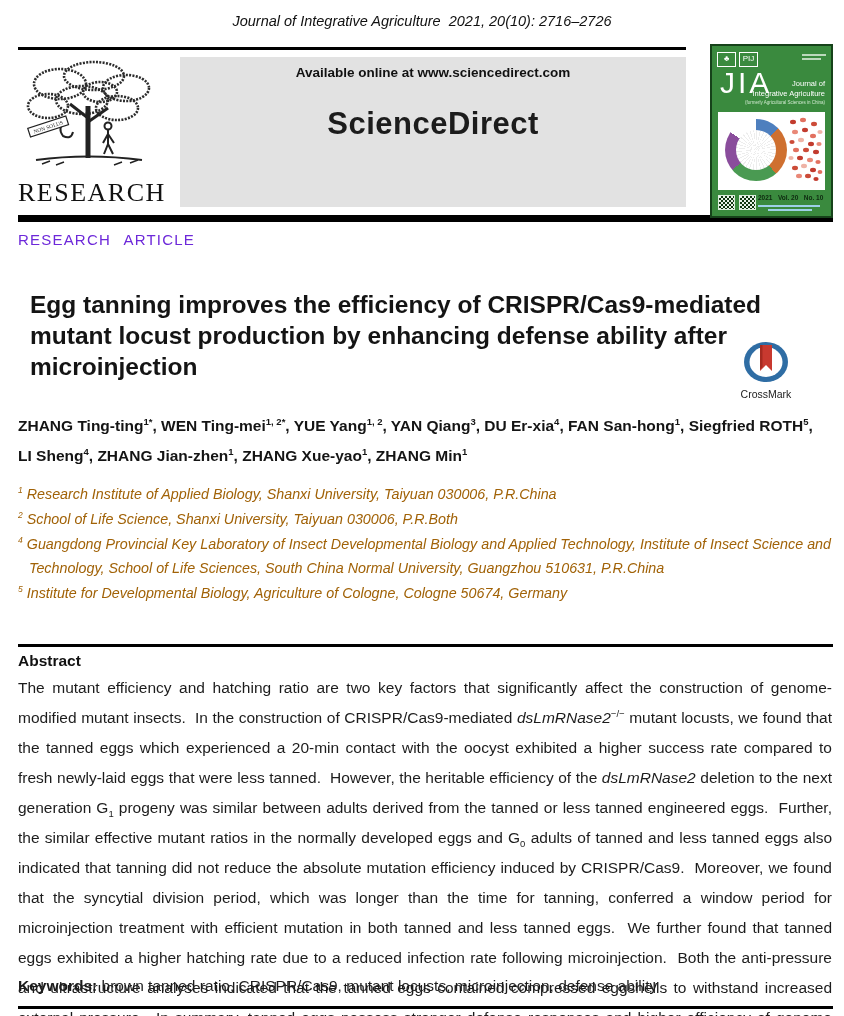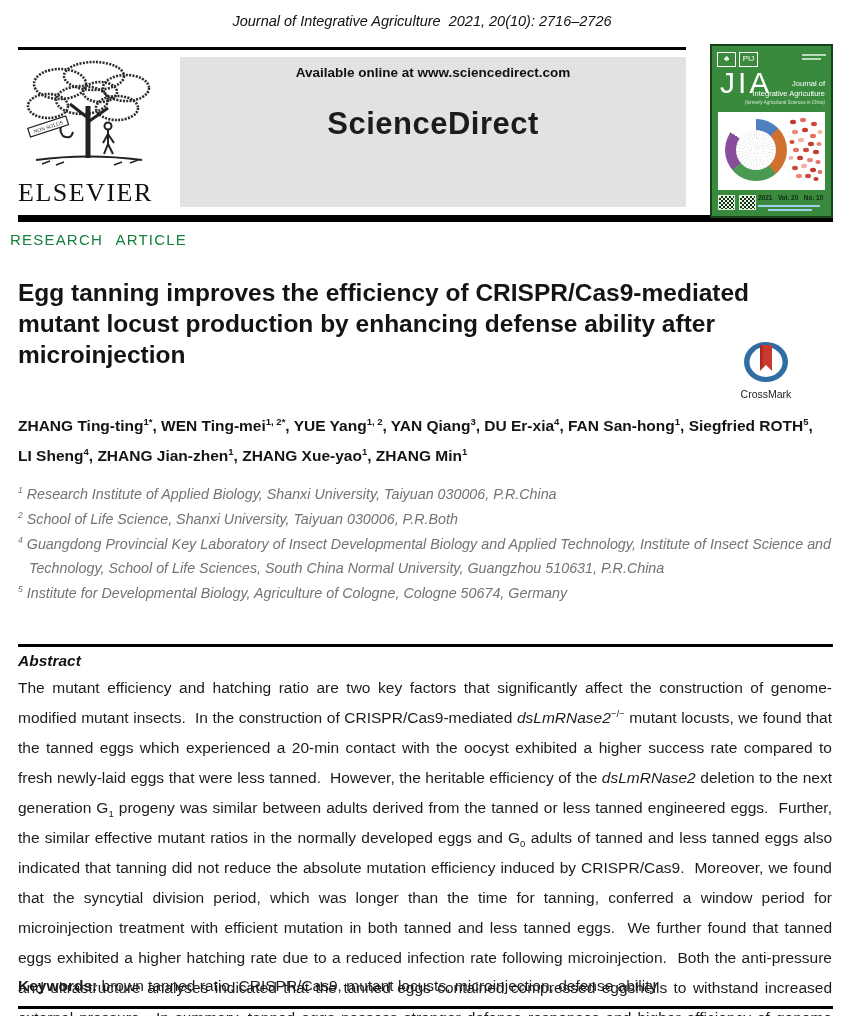--- a/index.html
+++ b/index.html
@@ -53,37 +53,37 @@
   .berries{position:absolute;right:2px;top:4px;}
   .qrs{position:absolute;left:6px;bottom:6px;display:flex;gap:4px;}
   .qr{width:15px;height:13px;border:1px solid #dcecdc;
       background:repeating-conic-gradient(#10360f 0% 25%,#e8f2e8 0% 50%) 0 0/4px 4px;}
   .issue{position:absolute;left:46px;bottom:15px;color:#0e2a10;font-weight:bold;
          font-size:6.5px;white-space:pre;}
   .url-lines{position:absolute;left:46px;bottom:5px;width:64px;}
   .url-lines i{display:block;height:2px;background:#9fd0e8;margin-bottom:2px;}
 
   
-  .section-label{position:absolute;left:10px;top:231px;font-size:15px;color:#15803d;
+  .section-label{position:absolute;left:18px;top:231px;font-size:15px;color:#6d28d9;
                  letter-spacing:1.2px;word-spacing:8px;}
   .title{position:absolute;left:18px;top:277px;width:780px;font-size:24.5px;font-weight:bold;
          line-height:31px;color:#141414;}
   .crossmark{position:absolute;left:739px;top:341px;width:54px;text-align:center;cursor:pointer;}
   .crossmark-label{font-size:10.5px;color:#222;margin-top:1px;}
 
   .authors{position:absolute;left:18px;top:411px;width:812px;font-weight:bold;
            font-size:15.5px;line-height:30px;color:#141414;}
   .authors sup{font-size:9.5px;line-height:0;}
 
   .affiliations{position:absolute;left:18px;top:482px;width:813px;font-style:italic;
-                font-size:14.3px;line-height:24px;color:#737373;}
+                font-size:14.3px;line-height:24px;color:#a16207;}
   .affiliation{padding-left:11px;text-indent:-11px;text-align:justify;margin-bottom:1px;}
   .affiliation sup{font-size:8.5px;line-height:0;}
 
-  .abstract-head{position:absolute;left:18px;top:652px;font-size:15.5px;font-weight:bold;color:#111;font-style:italic;}
+  .abstract-head{position:absolute;left:18px;top:652px;font-size:15.5px;font-weight:bold;color:#111;}
   .abstract{position:absolute;left:18px;top:673px;width:814px;font-size:15.5px;line-height:30px;
             text-align:justify;white-space:pre-wrap;color:#1c1c1c;margin:0;}
   .abstract sup{font-size:9.5px;line-height:0;}
   .abstract sub{font-size:9.5px;line-height:0;}
 
   .keywords{position:absolute;left:18px;top:977px;width:814px;font-size:15.5px;color:#1c1c1c;
             margin:0;white-space:pre-wrap;}
   .kw-label{font-weight:bold;}
 </style>
 </head>
@@ -114,21 +114,21 @@
         <circle cx="90" cy="70" r="3.5" stroke-width="2"></circle>
         <path d="M90 74 v14 M90 78 l6 9 M90 78 l-5 9 M90 88 l5 10 M90 88 l-4 10" stroke-width="2"></path>
         <path d="M18 104 Q70 97 124 104" stroke-width="2"></path>
         <path d="M24 108 l8 -3 M38 109 l8 -3 M96 109 l8 -3 M112 107 l8 -3" stroke-width="1.4"></path>
       </g>
       <g transform="rotate(-18 30 70)">
         <rect x="10" y="66" width="40" height="9" fill="#fff" stroke="#222" stroke-width="1.2"></rect>
         <text x="30" y="73" text-anchor="middle" font-size="5.5" fill="#222" font-family="Liberation Serif, serif">NON SOLUS</text>
       </g>
     </svg>
-    <div class="elsevier-word">ELSEVIER</div>
+    <div class="elsevier-word">RESEARCH</div>
   </div>
 
   <div class="sdbox">
     <div class="avail">Available online at www.sciencedirect.com</div>
     <div class="sdlogo">ScienceDirect</div>
   </div>
 
   <div class="cover">
     <div class="badges">
       <div class="badge">♣</div>
@@ -186,21 +186,21 @@
     <div class="url-lines">
       <i style="width:62px"></i>
         <i style="width:44px;margin:0 auto"></i>
     </div>
   </div>
 
   <div class="rule rule-thick"></div>
 
   <div class="section-label">RESEARCH ARTICLE</div>
 
-  <h1 class="title" style="margin:0">
+  <h1 class="title" style="margin:12px">
       <div>Egg tanning improves the efficiency of CRISPR/Cas9-mediated</div>
       <div>mutant locust production by enhancing defense ability after</div>
       <div>microinjection</div>
     </h1>
 
   <div class="crossmark">
     <svg width="48" height="42" viewBox="0 0 48 42">
       <ellipse cx="24" cy="21" rx="22" ry="20" fill="var(--crossmark-blue,#2f6da4)"></ellipse>
       <ellipse cx="24" cy="21" rx="16.5" ry="15" fill="#ffffff"></ellipse>
       <path d="M18 4 h12 v26 l-6 -6 l-6 6 z" fill="var(--crossmark-red,#c8392f)"></path>

